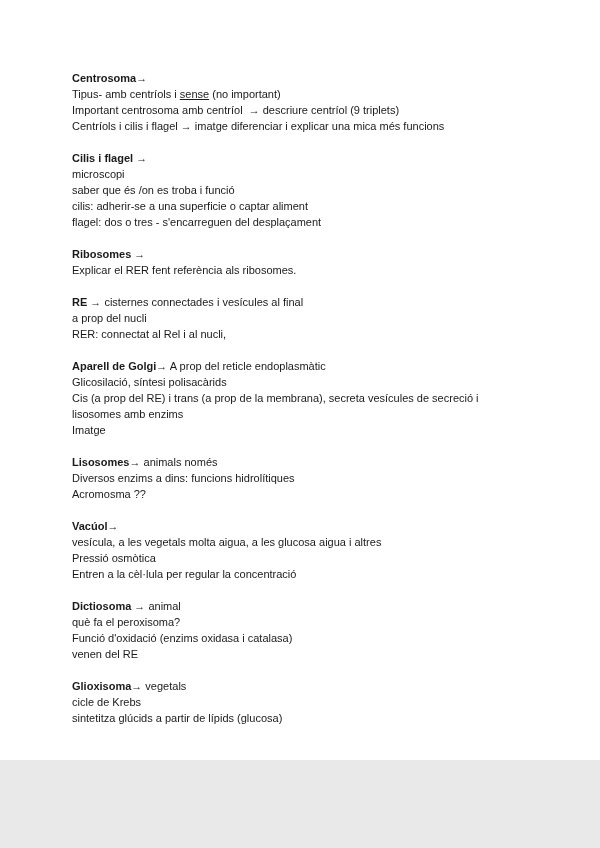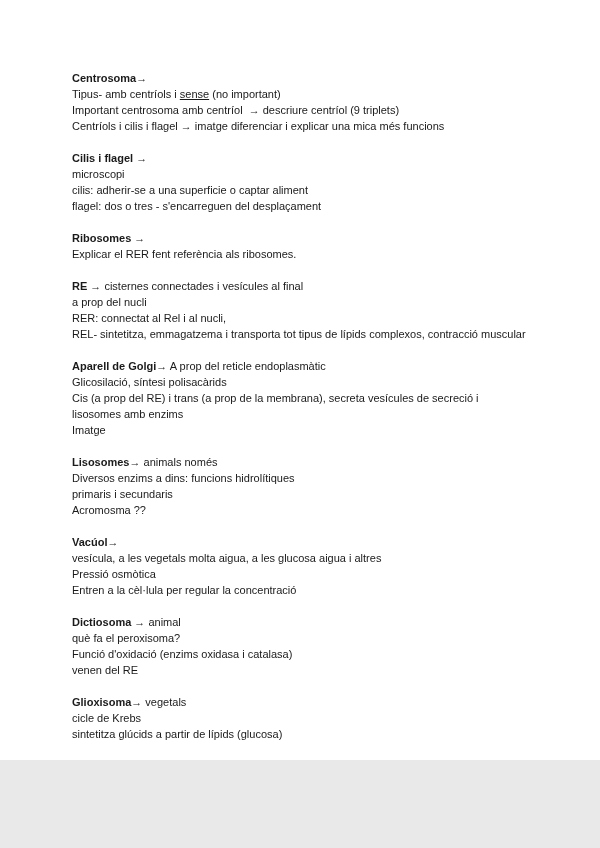--- a/index.html
+++ b/index.html
@@ -36,43 +36,42 @@
   <div id="sections">
       <section class="doc-section">
         <p class="line heading"><b>Centrosoma</b><span>→</span></p>
         <p class="line"><span>Tipus- amb centríols i </span><span class="u">sense</span><span> (no important)</span></p>
         <p class="line">Important centrosoma amb centríol  → descriure centríol (9 triplets)</p>
         <p class="line">Centríols i cilis i flagel → imatge diferenciar i explicar una mica més funcions</p>
       </section>
       <section class="doc-section">
         <p class="line heading"><b>Cilis i flagel</b><span> →</span></p>
         <p class="line">microscopi</p>
+        <p class="line">saber que és /on es troba i funció</p>
         <p class="line">cilis: adherir-se a una superficie o captar aliment</p>
         <p class="line">flagel: dos o tres - s'encarreguen del desplaçament</p>
       </section>
       <section class="doc-section">
         <p class="line heading"><b>Ribosomes</b><span> →</span></p>
         <p class="line">Explicar el RER fent referència als ribosomes.</p>
       </section>
       <section class="doc-section">
         <p class="line heading"><b>RE</b><span> → cisternes connectades i vesícules al final</span></p>
         <p class="line">a prop del nucli</p>
         <p class="line">RER: connectat al Rel i al nucli,</p>
-        <p class="line">REL- sintetitza, emmagatzema i transporta tot tipus de lípids complexos, contracció muscular</p>
       </section>
       <section class="doc-section">
         <p class="line heading"><b>Aparell de Golgi</b><span>→ A prop del reticle endoplasmàtic</span></p>
         <p class="line">Glicosilació, síntesi polisacàrids</p>
         <p class="line">Cis (a prop del RE) i trans (a prop de la membrana), secreta vesícules de secreció i lisosomes amb enzims</p>
         <p class="line">Imatge</p>
       </section>
       <section class="doc-section">
         <p class="line heading"><b>Lisosomes</b><span>→ animals només</span></p>
         <p class="line">Diversos enzims a dins: funcions hidrolítiques</p>
-        <p class="line">primaris i secundaris</p>
         <p class="line">Acromosma ??</p>
       </section>
       <section class="doc-section">
         <p class="line heading"><b>Vacúol</b><span>→</span></p>
         <p class="line">vesícula, a les vegetals molta aigua, a les glucosa aigua i altres</p>
         <p class="line">Pressió osmòtica</p>
         <p class="line">Entren a la cèl·lula per regular la concentració</p>
       </section>
       <section class="doc-section">
         <p class="line heading"><b>Dictiosoma</b><span> → animal</span></p>

